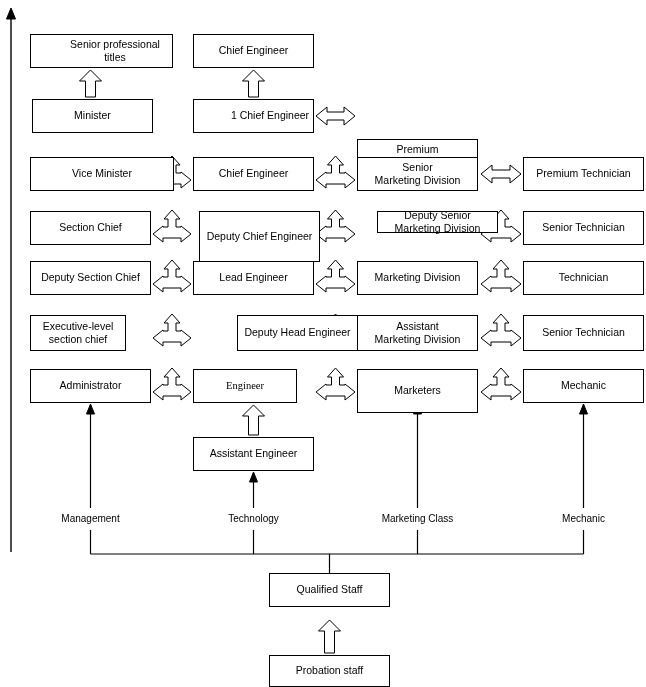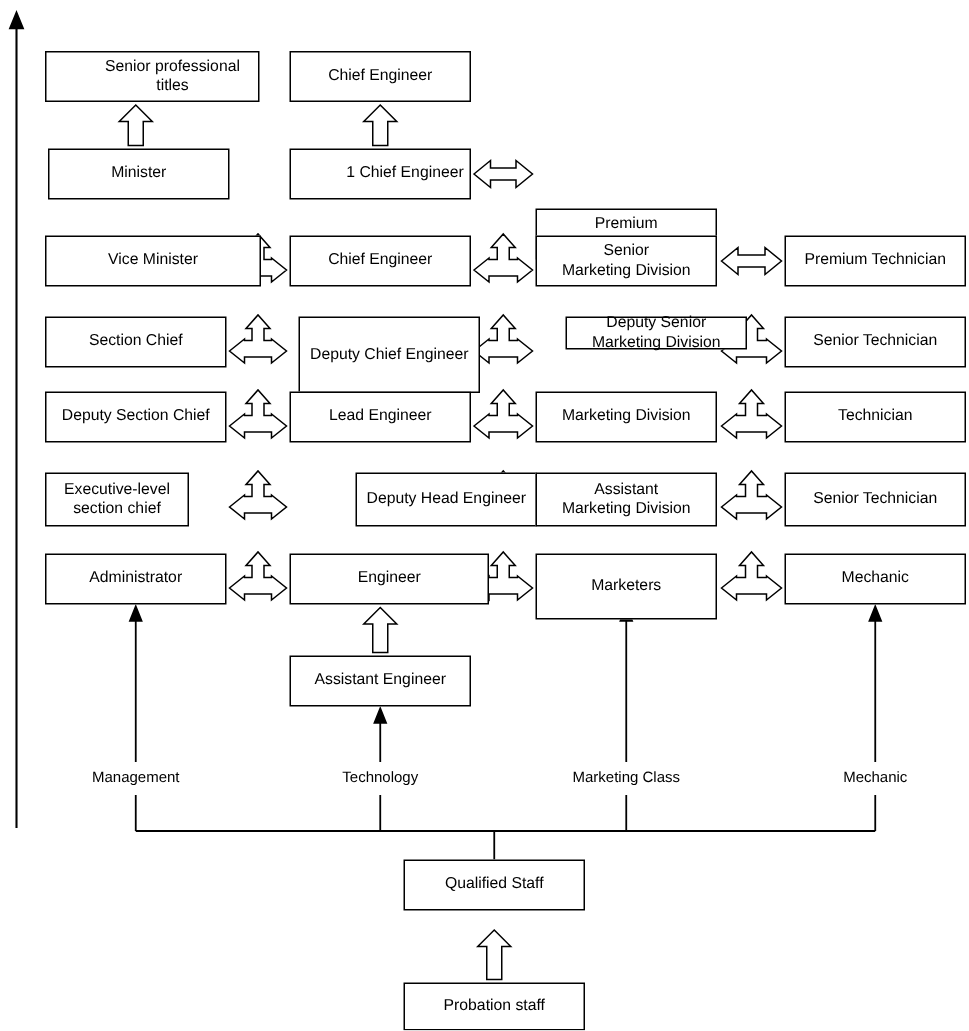--- a/index.html
+++ b/index.html
@@ -105,21 +105,21 @@
       <div class="node" style="left: 523px; top: 211px; width: 121px; height: 34px;">Senior Technician</div>
       <div class="node" style="left: 30px; top: 261px; width: 121px; height: 34px;">Deputy Section Chief</div>
       <div class="node" style="left: 193px; top: 261px; width: 121px; height: 34px;">Lead Engineer</div>
       <div class="node" style="left: 357px; top: 261px; width: 121px; height: 34px;">Marketing Division</div>
       <div class="node" style="left: 523px; top: 261px; width: 121px; height: 34px;">Technician</div>
       <div class="node" style="left: 30px; top: 315px; width: 96px; height: 36px;">Executive-level<br>section chief</div>
       <div class="node" style="left: 193px; top: 315px; width: 121px; height: 36px; margin-left: 44px;">Deputy Head Engineer</div>
       <div class="node" style="left: 357px; top: 315px; width: 121px; height: 36px;">Assistant<br>Marketing Division</div>
       <div class="node" style="left: 523px; top: 315px; width: 121px; height: 36px;">Senior Technician</div>
       <div class="node" style="left: 30px; top: 369px; width: 121px; height: 34px;">Administrator</div>
-      <div class="node" style="left: 193px; top: 369px; width: 133px; height: 34px;">Engineer</div>
+      <div class="node" style="left: 193px; top: 369px; width: 104px; height: 34px; font-family: Liberation Serif, serif;">Engineer</div>
       <div class="node" style="left: 357px; top: 369px; width: 121px; height: 44px;">Marketers</div>
       <div class="node" style="left: 523px; top: 369px; width: 121px; height: 34px;">Mechanic</div>
       <div class="node" style="left: 193px; top: 437px; width: 121px; height: 34px;">Assistant Engineer</div>
       <div class="node" style="left: 269px; top: 573px; width: 121px; height: 34px;">Qualified Staff</div>
       <div class="node" style="left: 269px; top: 655px; width: 121px; height: 32px;">Probation staff</div>
     </div>
   <div id="labels-host">
       <div class="axis-label" style="left: 30px; top: 513px; width: 121px;">Management</div>
       <div class="axis-label" style="left: 193px; top: 513px; width: 121px;">Technology</div>
       <div class="axis-label" style="left: 357px; top: 513px; width: 121px;">Marketing Class</div>

